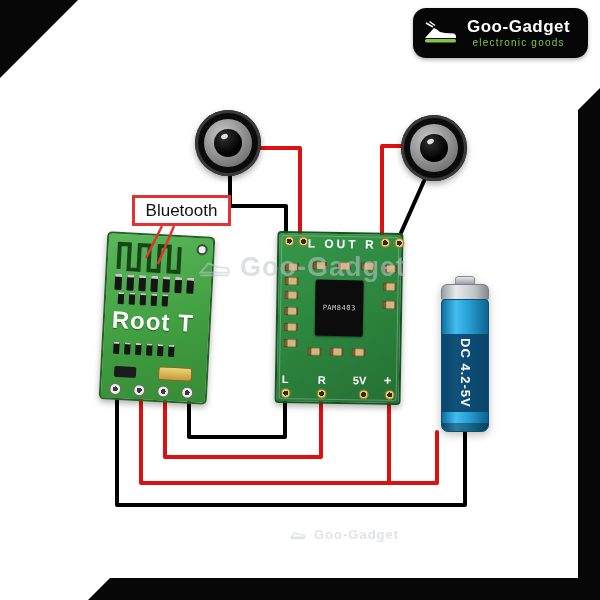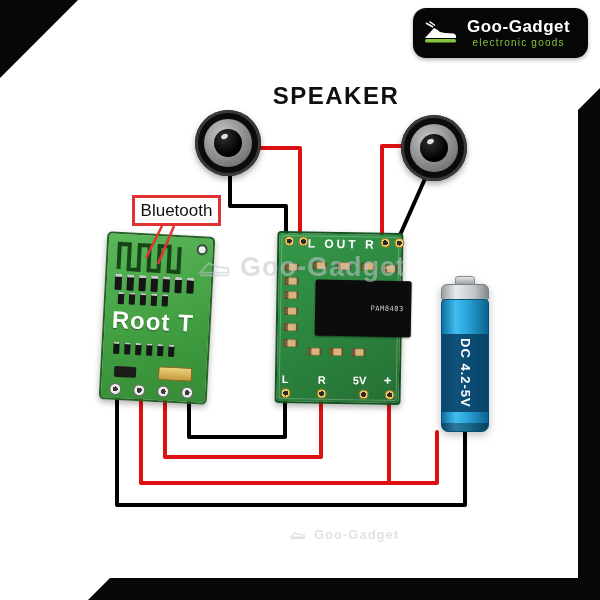--- a/index.html
+++ b/index.html
@@ -38,38 +38,38 @@
            letter-spacing:1px;text-shadow:0 1px 1px rgba(0,0,0,.45);white-space:nowrap;}
   .bt-crystal{position:absolute;left:56px;top:130px;width:34px;height:14px;
            background:linear-gradient(180deg,#eed37c,#c59a3c);border:1px solid #8a6a25;
            border-radius:3px;box-sizing:border-box;}
   .bt-ind{position:absolute;left:12px;top:132px;width:22px;height:11px;background:#1b1b1b;border-radius:2px;}
   .btpad{position:absolute;bottom:3px;width:12px;height:12px;border-radius:50%;
            background:radial-gradient(circle,#3a3a3a 0 2.5px,#ececec 2.5px 4.5px,#b9b9b9);
            border:1px solid #6d6d6d;box-sizing:border-box;}
 
   
-  .callout{position:absolute;left:132px;top:195px;width:89px;height:31px;background:#ffffff;
+  .callout{position:absolute;left:132px;top:195px;width:99px;height:31px;background:#ffffff;
            border:3px solid #e23333;box-sizing:border-box;display:flex;align-items:center;
            justify-content:center;z-index:24;font-size:17px;color:#111111;}
 
   
   .amp-board{position:absolute;left:276px;top:232px;width:126px;height:172px;
            background:linear-gradient(150deg,#35984a,#2a7f3b 65%,#256f34);
            border:2px solid #14521f;border-radius:4px;transform:rotate(1deg);
            box-shadow:0 3px 6px rgba(0,0,0,.3);z-index:10;box-sizing:border-box;}
   .silk{position:absolute;inset:2px;border:1px solid rgba(255,255,255,.25);border-radius:3px;}
   .amppad{position:absolute;width:10px;height:10px;border-radius:50%;
            background:radial-gradient(circle,#2a2a2a 0 2.5px,#f3cd62 2.5px);
            border:1px solid #9c7c2e;box-sizing:border-box;}
   .amp-top-label{position:absolute;top:3px;left:24px;width:78px;text-align:center;color:#ffffff;
            font-weight:bold;font-size:12px;letter-spacing:3px;white-space:nowrap;}
   .chip{position:absolute;left:37px;top:46px;width:48px;height:56px;background:#0c0c0c;
            border-radius:2px;box-shadow:0 1px 2px rgba(0,0,0,.5);
-           display:flex;align-items:center;justify-content:center;padding-left:48px;}
+           display:flex;align-items:center;justify-content:center;}
   .chip span{color:#cfcfcf;font-size:7px;font-family:"DejaVu Sans Mono",monospace;letter-spacing:.5px;}
   .smdt{position:absolute;width:14px;height:8px;border-radius:1px;box-sizing:border-box;
            background:linear-gradient(90deg,#7c5f36 0 3px,#d7b57c 3px 11px,#7c5f36 11px);
            border:1px solid rgba(0,0,0,.25);}
   .amp-blabel{position:absolute;color:#ffffff;font-weight:bold;font-size:11px;bottom:16px;white-space:nowrap;}
   .amp-blabel.plus{font-size:13px;bottom:15px;}
 
   
   .battery{position:absolute;left:441px;top:276px;width:48px;height:156px;z-index:10;
            filter:drop-shadow(0 3px 4px rgba(0,0,0,.25));}
@@ -120,21 +120,20 @@
       <polyline points="428,172 396,244" stroke="#000000" stroke-width="4"></polyline>
 
       <polyline points="189,390 189,437 285,437 285,392" stroke="#000000" stroke-width="4"></polyline>
       <polyline points="165,390 165,457 321,457 321,392" stroke="#dd1111" stroke-width="4"></polyline>
       <polyline points="141,390 141,483 437,483 437,432" stroke="#dd1111" stroke-width="4"></polyline>
       <polyline points="389,394 389,483" stroke="#dd1111" stroke-width="4"></polyline>
       <polyline points="117,390 117,505 465,505 465,424" stroke="#000000" stroke-width="4"></polyline>
     </g>
   </svg>
 
-  <div class="speaker-heading">SPEAKER</div>
 
   <div class="speaker" style="left:195px;top:110px;">
     <div class="ring"></div>
     <div class="cone"></div>
     <div class="glint"></div>
   </div>
   <div class="speaker" style="left:401px;top:115px;">
     <div class="ring"></div>
     <div class="cone"></div>
     <div class="glint"></div>

